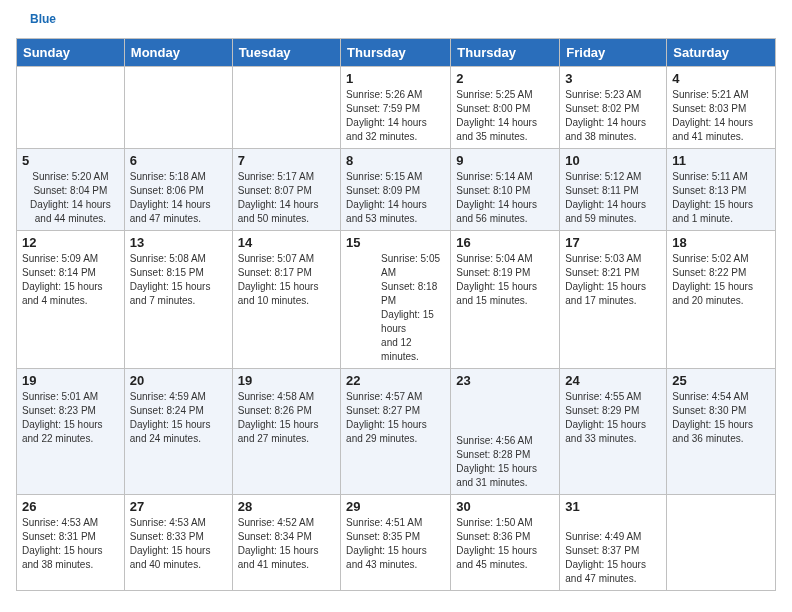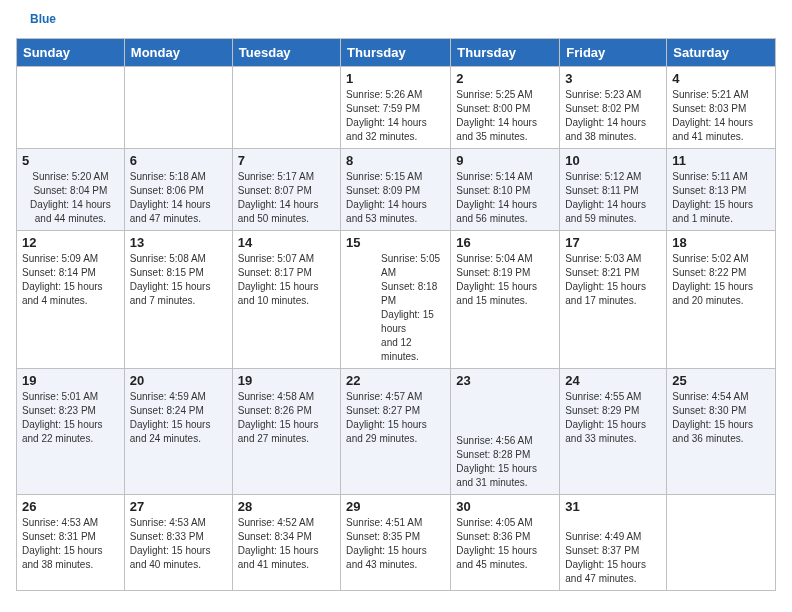--- a/index.html
+++ b/index.html
@@ -313,21 +313,21 @@
         </td>
         <td>
           <div class="day-number">29</div>
           <div class="day-info" style="white-space: pre-line;">Sunrise: 4:51 AM
 Sunset: 8:35 PM
 Daylight: 15 hours
 and 43 minutes.</div>
         </td>
         <td>
           <div class="day-number">30</div>
-          <div class="day-info" style="white-space: pre-line;">Sunrise: 4:05 AM
+          <div class="day-info" style="white-space: pre-line;">Sunrise: 1:50 AM
 Sunset: 8:36 PM
 Daylight: 15 hours
 and 45 minutes.</div>
         </td>
         <td>
           <div class="day-number">31</div>
           <div class="day-info" style="white-space: pre-line; margin-top: 16px;">Sunrise: 4:49 AM
 Sunset: 8:37 PM
 Daylight: 15 hours
 and 47 minutes.</div>

